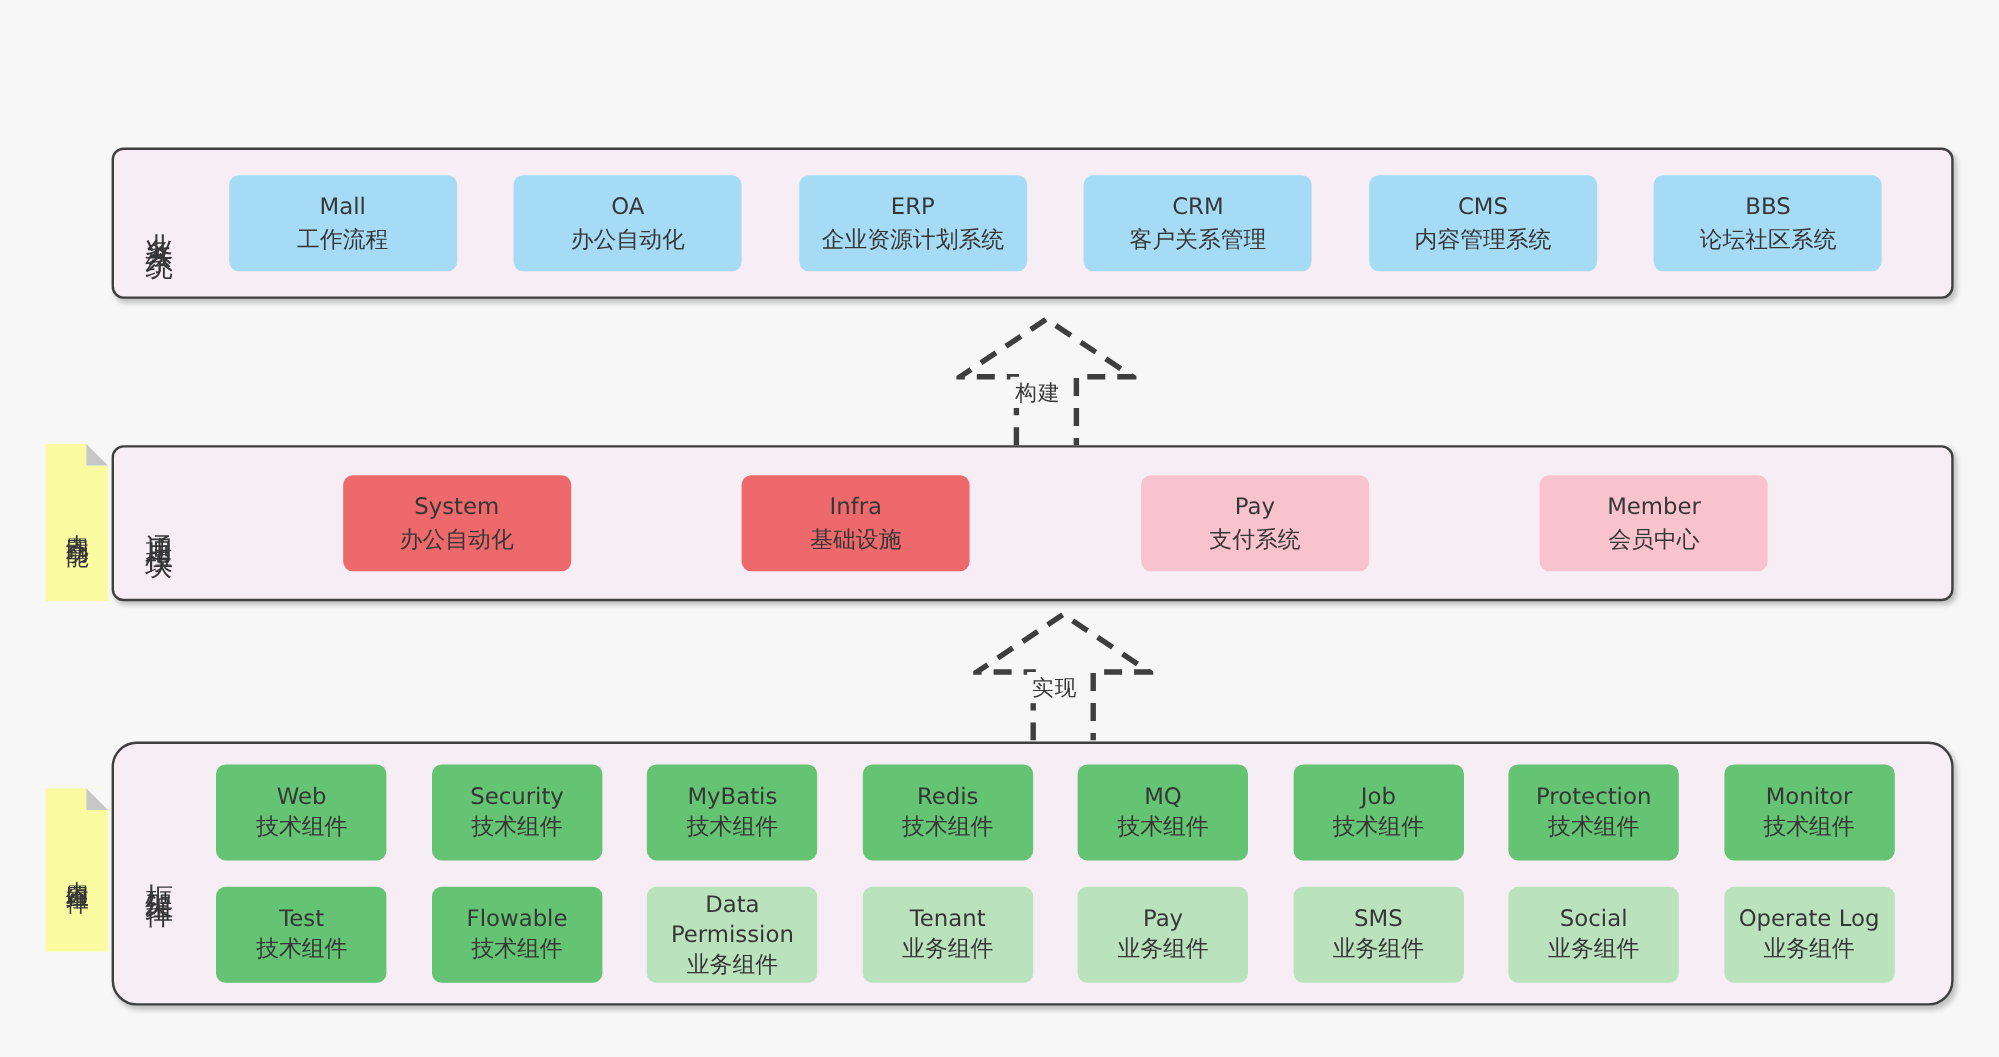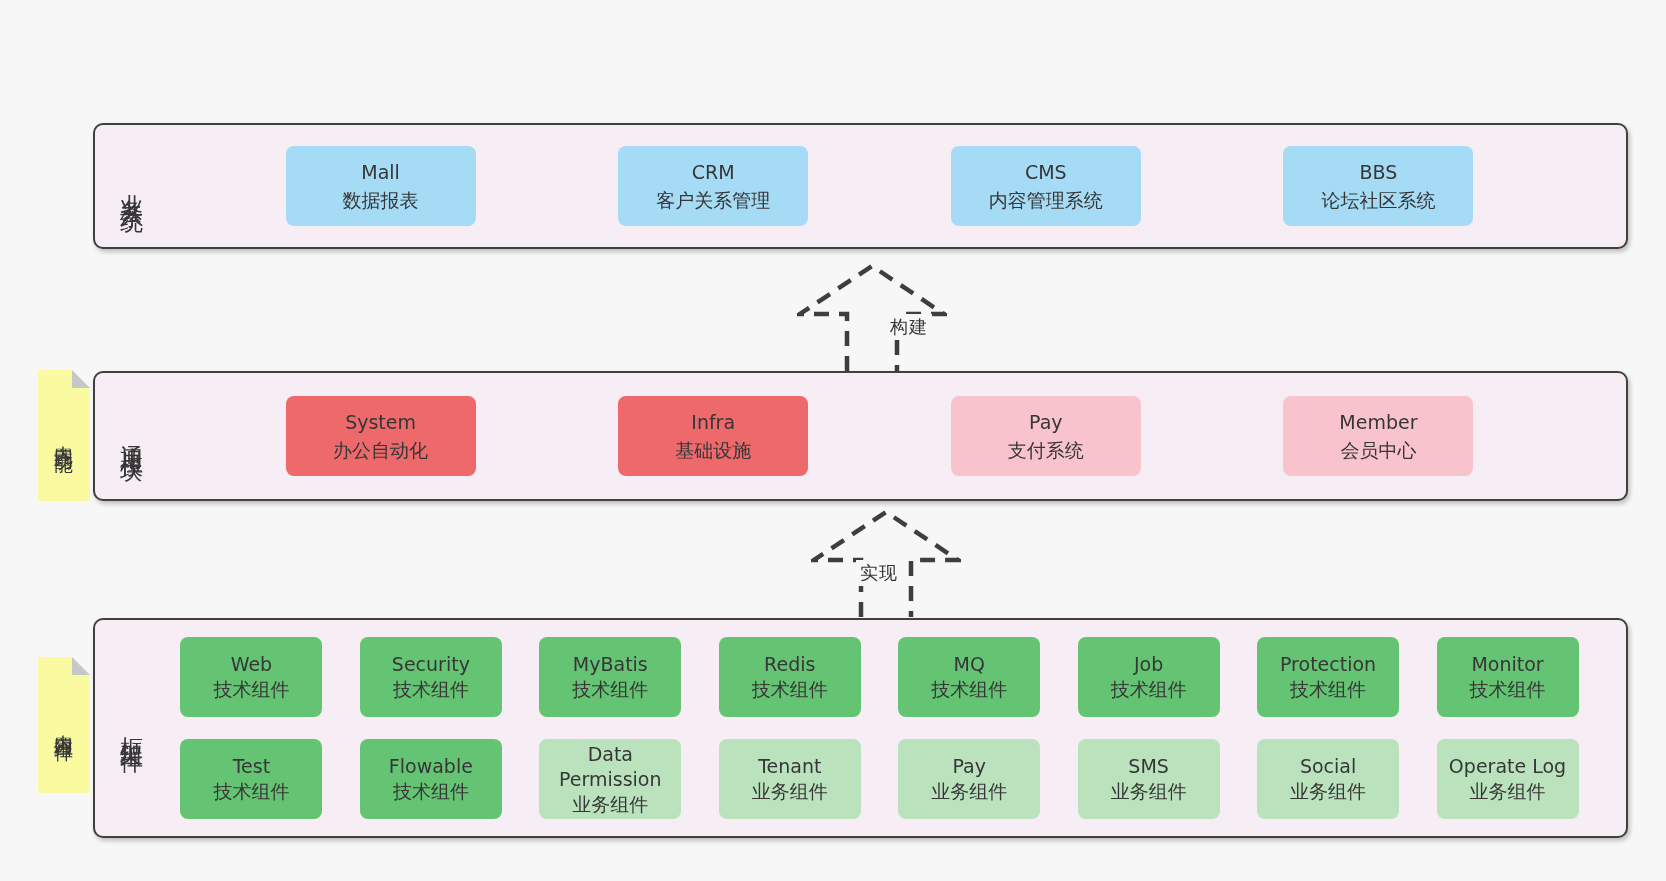--- a/index.html
+++ b/index.html
@@ -14,21 +14,21 @@
     position:absolute;left:93px;width:1535px;box-sizing:border-box;
     background:var(--section-bg);
     border:2px solid var(--section-border);
     border-radius:10px;
     box-shadow:2px 3px 4px rgba(0,0,0,0.22);
     display:flex;align-items:center;
     padding:0 10px 0 14px;
   }
   #section-business{top:123px;height:126px;}
   #section-common{top:371px;height:130px;}
-  #section-framework{top:618px;height:220px;}
+  #section-framework{top:618px;height:220px;border-radius:21px;}
   .vlabel{
     writing-mode:vertical-rl;text-orientation:upright;
     font-size:23px;letter-spacing:5px;line-height:1;
     color:var(--text);width:34px;text-align:center;flex:0 0 auto;
   }
   .boxes{flex:1;display:flex;justify-content:space-evenly;align-items:center;}
   .rows{flex:1;display:flex;flex-direction:column;gap:22px;}
   
   .b{
     border-radius:8px;display:flex;flex-direction:column;
@@ -62,32 +62,40 @@
   
   .arrow{position:absolute;width:150px;height:109px;}
   #arrow-build{left:797px;top:262px;}
   #arrow-implement{left:811px;top:508px;}
   .arrow svg{display:block;width:150px;height:109px;}
   .arrow path{fill:none;stroke:var(--arrow);stroke-width:4.5;stroke-dasharray:15 10;}
   .arrow-label{
     position:absolute;font-size:18px;letter-spacing:1px;
     background:var(--page-bg);padding:1px 4px;color:var(--text);white-space:nowrap;
   }
-  #label-build{left:886px;top:314px;}
+  #label-build{left:842px;top:314px;}
   #label-implement{left:856px;top:560px;}
 </style>
 </head>
 <body>
 
 <div class="section" id="section-business">
   <div class="vlabel">业务系统</div>
   <div class="boxes">
     <div class="b wide blue">
       <span>Mall</span>
-      <span>数据报表</span>
+      <span>工作流程</span>
+    </div>
+    <div class="b wide blue">
+      <span>OA</span>
+      <span>办公自动化</span>
+    </div>
+    <div class="b wide blue">
+      <span>ERP</span>
+      <span>企业资源计划系统</span>
     </div>
     <div class="b wide blue">
       <span>CRM</span>
       <span>客户关系管理</span>
     </div>
     <div class="b wide blue">
       <span>CMS</span>
       <span>内容管理系统</span>
     </div>
     <div class="b wide blue">

